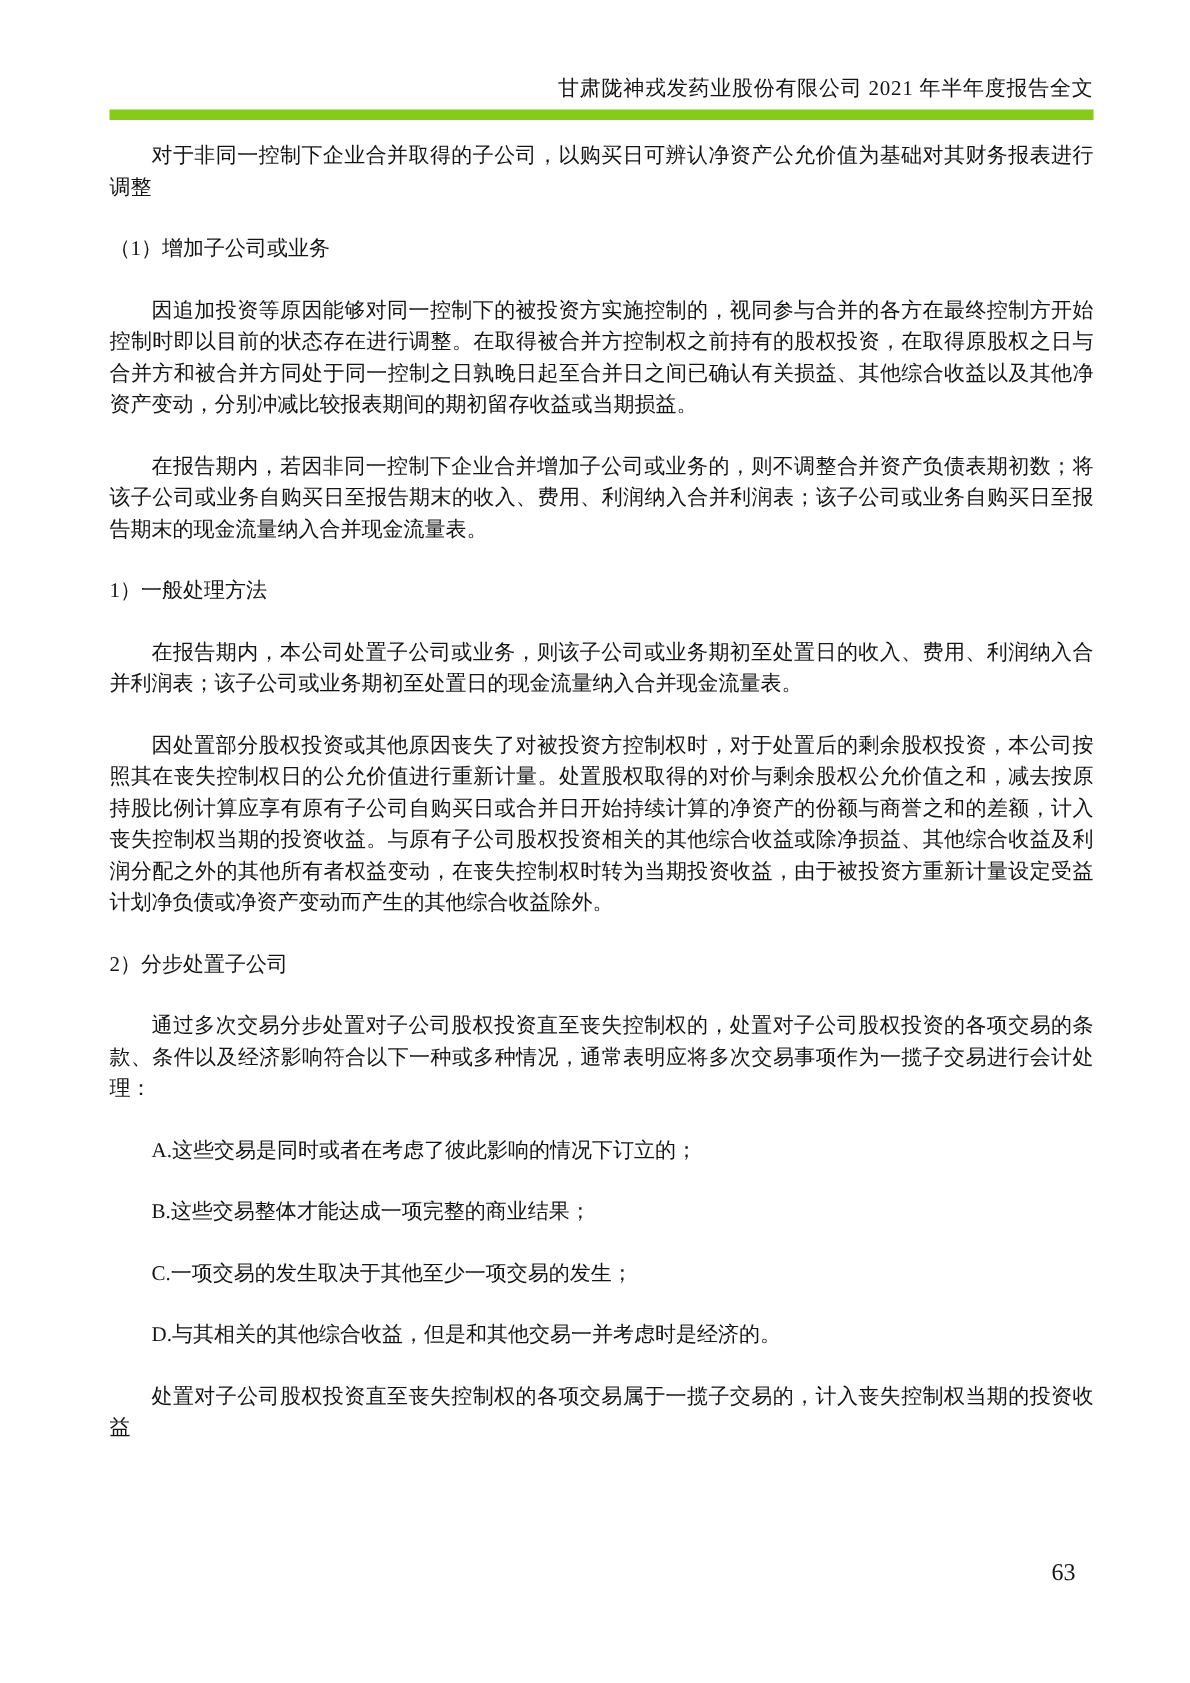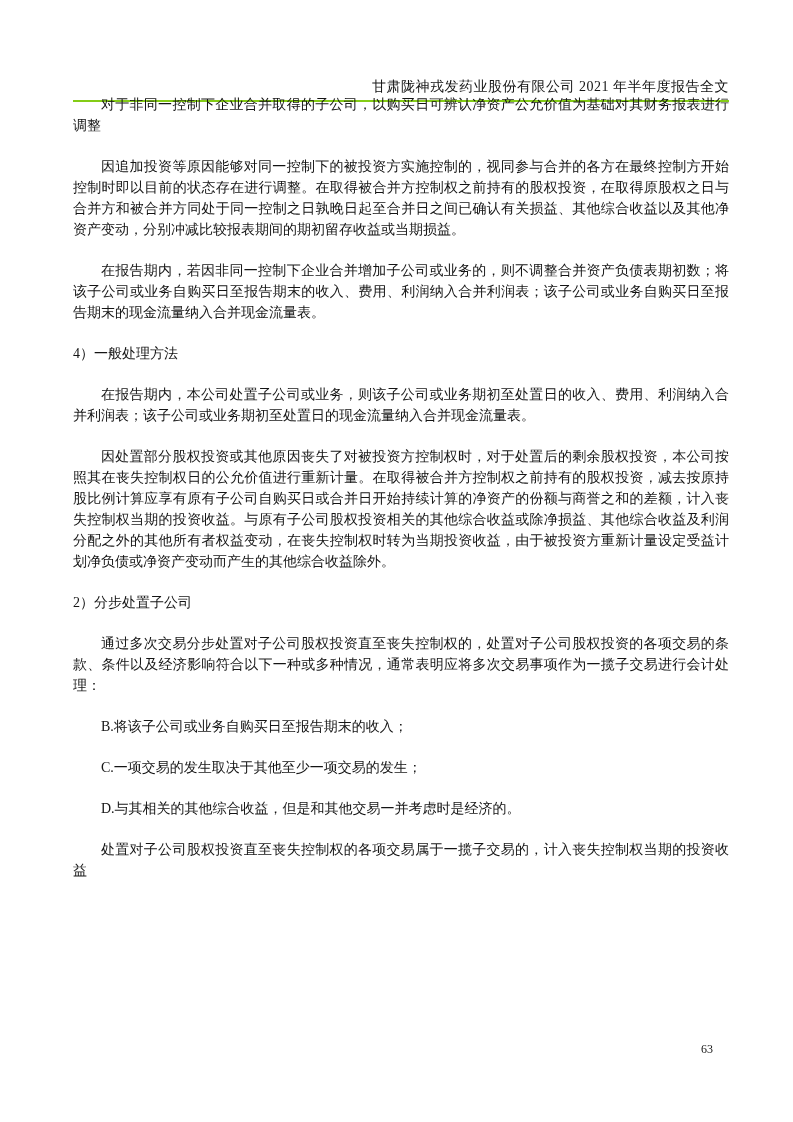--- a/index.html
+++ b/index.html
@@ -14,23 +14,22 @@
     background: #ffffff;
     font-family: "Liberation Serif", "DejaVu Serif", serif;
     color: #141414;
     overflow: hidden;
   }
   .header {
     position: absolute;
     left: 73px;
     top: 52px;
     width: 656px;
-    border-bottom: 2px solid #84cc16;
+    border-bottom: 7px solid #84cc16;
     padding-bottom: 5px;
-    margin-top: 27px;
   }
   .header-title {
     text-align: right;
     font-size: 14px;
     line-height: 16px;
     white-space: nowrap;
     letter-spacing: 0.5px;
   }
   .content {
     position: absolute;
@@ -57,42 +56,44 @@
     position: absolute;
     left: 0;
     top: 1042px;
     width: 793px;
     height: 20px;
   }
   .page-number {
     position: absolute;
     left: 701px;
     top: 0;
-    font-size: 12px;
+    font-size: 16px;
     line-height: 14px;
   }
 </style>
 </head>
 <body>
 
 <div class="page">
   <div class="header">
     <div class="header-title">甘肃陇神戎发药业股份有限公司 2021 年半年度报告全文</div>
   </div>
 
   <div class="content">
       <div class="block paragraph">对于非同一控制下企业合并取得的子公司，以购买日可辨认净资产公允价值为基础对其财务报表进行调整</div>
+      <div class="block heading">（1）增加子公司或业务</div>
       <div class="block paragraph">因追加投资等原因能够对同一控制下的被投资方实施控制的，视同参与合并的各方在最终控制方开始控制时即以目前的状态存在进行调整。在取得被合并方控制权之前持有的股权投资，在取得原股权之日与合并方和被合并方同处于同一控制之日孰晚日起至合并日之间已确认有关损益、其他综合收益以及其他净资产变动，分别冲减比较报表期间的期初留存收益或当期损益。</div>
       <div class="block paragraph">在报告期内，若因非同一控制下企业合并增加子公司或业务的，则不调整合并资产负债表期初数；将该子公司或业务自购买日至报告期末的收入、费用、利润纳入合并利润表；该子公司或业务自购买日至报告期末的现金流量纳入合并现金流量表。</div>
-      <div class="block heading">4）一般处理方法</div>
+      <div class="block heading">1）一般处理方法</div>
       <div class="block paragraph">在报告期内，本公司处置子公司或业务，则该子公司或业务期初至处置日的收入、费用、利润纳入合并利润表；该子公司或业务期初至处置日的现金流量纳入合并现金流量表。</div>
-      <div class="block paragraph">因处置部分股权投资或其他原因丧失了对被投资方控制权时，对于处置后的剩余股权投资，本公司按照其在丧失控制权日的公允价值进行重新计量。在取得被合并方控制权之前持有的股权投资，减去按原持股比例计算应享有原有子公司自购买日或合并日开始持续计算的净资产的份额与商誉之和的差额，计入丧失控制权当期的投资收益。与原有子公司股权投资相关的其他综合收益或除净损益、其他综合收益及利润分配之外的其他所有者权益变动，在丧失控制权时转为当期投资收益，由于被投资方重新计量设定受益计划净负债或净资产变动而产生的其他综合收益除外。</div>
+      <div class="block paragraph">因处置部分股权投资或其他原因丧失了对被投资方控制权时，对于处置后的剩余股权投资，本公司按照其在丧失控制权日的公允价值进行重新计量。处置股权取得的对价与剩余股权公允价值之和，减去按原持股比例计算应享有原有子公司自购买日或合并日开始持续计算的净资产的份额与商誉之和的差额，计入丧失控制权当期的投资收益。与原有子公司股权投资相关的其他综合收益或除净损益、其他综合收益及利润分配之外的其他所有者权益变动，在丧失控制权时转为当期投资收益，由于被投资方重新计量设定受益计划净负债或净资产变动而产生的其他综合收益除外。</div>
       <div class="block heading">2）分步处置子公司</div>
       <div class="block paragraph">通过多次交易分步处置对子公司股权投资直至丧失控制权的，处置对子公司股权投资的各项交易的条款、条件以及经济影响符合以下一种或多种情况，通常表明应将多次交易事项作为一揽子交易进行会计处理：</div>
-      <div class="block list-item">B.将该子公司或业务自购买日至报告期末的收入；</div>
+      <div class="block list-item">A.这些交易是同时或者在考虑了彼此影响的情况下订立的；</div>
+      <div class="block list-item">B.这些交易整体才能达成一项完整的商业结果；</div>
       <div class="block list-item">C.一项交易的发生取决于其他至少一项交易的发生；</div>
       <div class="block list-item">D.与其相关的其他综合收益，但是和其他交易一并考虑时是经济的。</div>
       <div class="block paragraph">处置对子公司股权投资直至丧失控制权的各项交易属于一揽子交易的，计入丧失控制权当期的投资收益</div>
     </div>
 
   <div class="footer">
     <span class="page-number">63</span>
   </div>
 </div>
 

